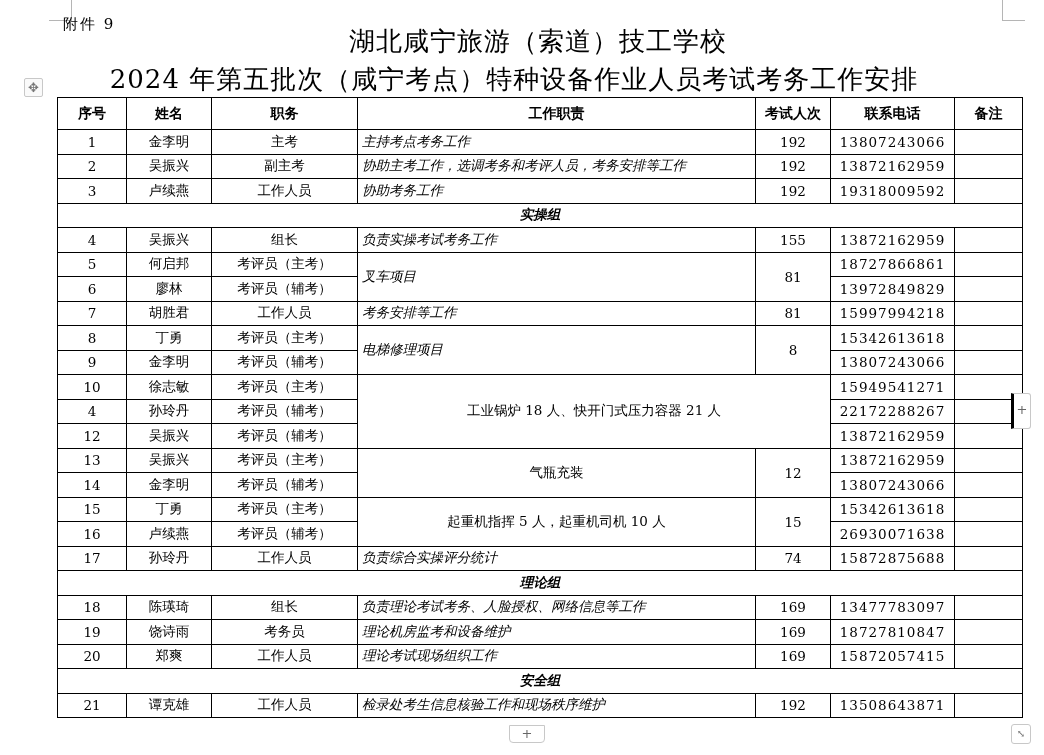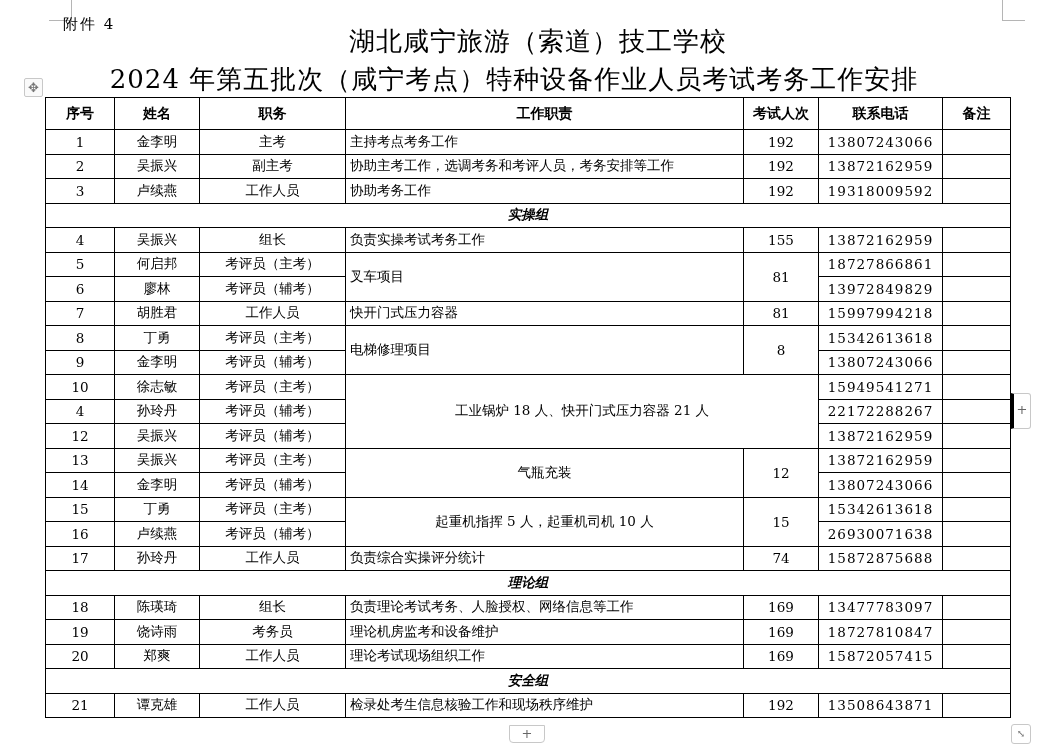--- a/index.html
+++ b/index.html
@@ -20,29 +20,29 @@
   .title2 {
     position:absolute; left:14px; width:1000px; top:62px; text-align:center;
     font-size:26px; letter-spacing:1px;
   }
   .move-handle {
     position:absolute; left:24px; top:78px; width:17px; height:17px;
     border:1px solid #c8c8c8; border-radius:2px; background:#fafafa;
     font-size:13px; line-height:17px; text-align:center; color:#777;
   }
   table.sched {
-    position:absolute; left:45px; top:97px; border-collapse:collapse;
+    position:absolute; left:57px; top:97px; border-collapse:collapse;
     table-layout:fixed; width:965px; font-size:13.5px;
   }
   table.sched td, table.sched th {
     border:1px solid #000; padding:0 4px; height:23.5px; text-align:center;
     white-space:nowrap; overflow:hidden; font-weight:normal;
   }
   table.sched th { height:31px; font-weight:bold; font-size:14px; }
-  table.sched td.left { text-align:left; }
+  table.sched td.left { text-align:left;font-style:italic; }
   table.sched td.phone { letter-spacing:1px; }
   table.sched td.group { font-weight:bold; text-align:center;font-style:italic; }
   .row-add {
     position:absolute; left:1011px; top:393px; width:16px; height:34px;
     border:1px solid #c8c8c8; border-left:3px solid #000; border-radius:0 3px 3px 0; background:#fff;
     font-size:13px; line-height:32px; text-align:center; color:#666;
   }
   .col-add {
     position:absolute; left:509px; top:725px; width:34px; height:16px;
     border:1px solid #c8c8c8; border-radius:0 0 4px 4px; background:#fff;
@@ -53,21 +53,21 @@
     border:1px solid #c8c8c8; border-radius:3px; background:#fff;
     font-size:10px; line-height:18px; text-align:center; color:#777;
   }
 </style>
 </head>
 <body>
 
 <div class="corner corner-tl"></div>
 <div class="corner corner-tr"></div>
 
-<div class="attach">附件 4</div>
+<div class="attach">附件 9</div>
 <div class="title1">湖北咸宁旅游（索道）技工学校</div>
 <div class="title2">2024 年第五批次（咸宁考点）特种设备作业人员考试考务工作安排</div>
 
 <div class="move-handle">✥</div>
 
 <table class="sched">
   <colgroup>
     <col style="width:69px">
       <col style="width:85px">
       <col style="width:146px">
@@ -145,21 +145,21 @@
       <td>廖林</td>
       <td>考评员（辅考）</td>
       <td class="phone">13972849829</td>
       <td></td>
     </tr>
 
     <tr>
       <td>7</td>
       <td>胡胜君</td>
       <td>工作人员</td>
-      <td class="left">快开门式压力容器</td>
+      <td class="left">考务安排等工作</td>
       <td>81</td>
       <td class="phone">15997994218</td>
       <td></td>
     </tr>
 
     <tr>
       <td>8</td>
       <td>丁勇</td>
       <td>考评员（主考）</td>
       <td rowspan="2" class="left">电梯修理项目</td>

